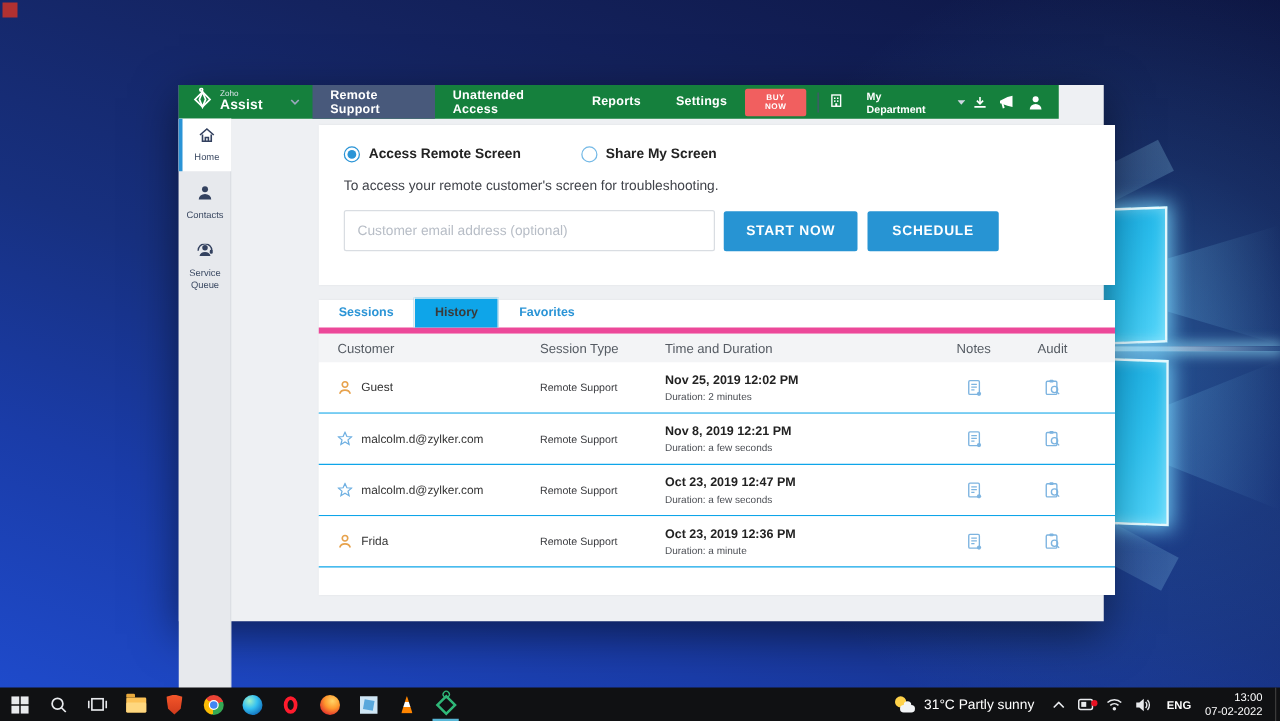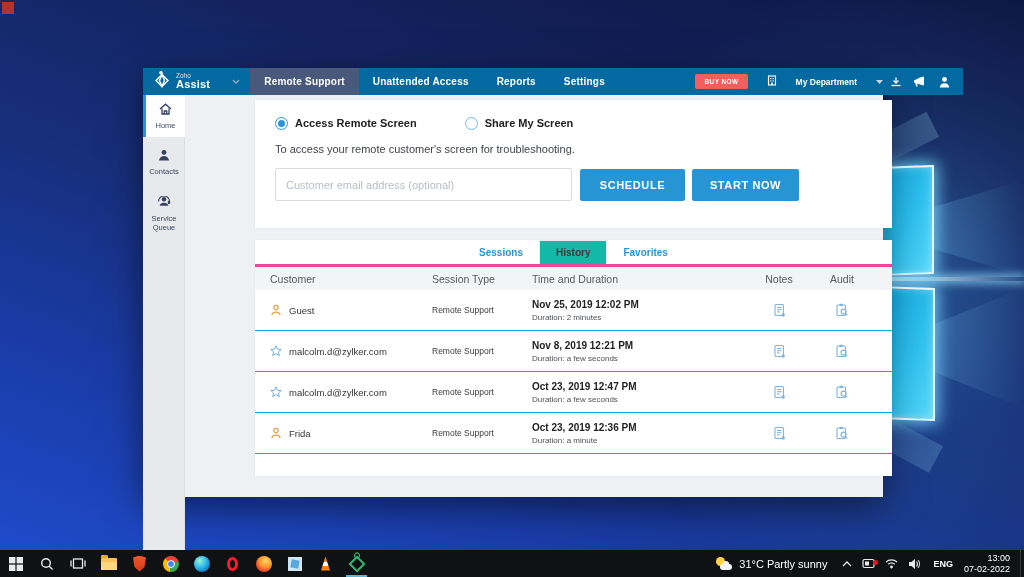--- a/index.html
+++ b/index.html
@@ -22,21 +22,21 @@
   .beam-r1 { left:934px; top:180px; width:90px; height:96px; background:linear-gradient(90deg,rgba(130,215,255,.5),rgba(130,215,255,0)); clip-path:polygon(0 28%,100% 0,100% 100%,0 72%); }
   .beam-r2 { left:934px; top:288px; width:90px; height:120px; background:linear-gradient(90deg,rgba(130,215,255,.45),rgba(130,215,255,0)); clip-path:polygon(0 30%,100% 0,100% 100%,0 70%); }
   .beam-d1 { left:842px; top:132px; width:96px; height:28px; transform:rotate(-27deg); background:linear-gradient(90deg,rgba(160,230,255,0),rgba(160,230,255,.5)); }
   .beam-d2 { left:838px; top:420px; width:104px; height:30px; transform:rotate(28deg); background:linear-gradient(90deg,rgba(160,230,255,0),rgba(160,230,255,.45)); }
   .rec-dot { position:absolute; left:2px; top:2px; width:12px; height:12px; background:#b23131; }
 
   
   .app { position:absolute; left:143px; top:68px; width:740px; height:429px; background:#eef0f3; box-shadow:0 10px 34px rgba(0,0,0,.5); z-index:5; }
 
   
-  .navbar { position:absolute; left:0; top:0; width:820px; height:27px; background:#0369a1; display:flex; align-items:stretch; color:#fff; }
+  .navbar { position:absolute; left:0; top:0; width:704px; height:27px; background:#15803d; display:flex; align-items:stretch; color:#fff; }
   .brand { display:flex; align-items:center; gap:5px; padding:0 8px 0 10px; }
   .brand-texts { line-height:1; }
   .brand-co { font-size:6.5px; color:#dfe5ee; display:block; }
   .brand-prod { font-size:11px; font-weight:bold; letter-spacing:.2px; display:block; }
   .brand-chevron { margin:0 10px 0 14px; display:flex; align-items:center; }
   .nav-tabs { display:flex; align-items:stretch; }
   .nav-tab { display:flex; align-items:center; padding:0 14px; font-size:10px; font-weight:bold; letter-spacing:.2px; cursor:pointer; }
   .nav-tab.active { background:#48597b; }
   .nav-right { margin-left:auto; display:flex; align-items:center; padding-right:8px; }
   .buy-now { background:#f15f5f; color:#fff; font-size:6.5px; font-weight:bold; letter-spacing:.4px; border:none; border-radius:2px; padding:4px 9px; cursor:pointer; }
@@ -65,23 +65,23 @@
   .desc { margin-top:13px; font-size:11px; color:#40434a; }
   .start-row { margin-top:13px; display:flex; align-items:center; }
   .email-input { width:297px; height:33px; border:1px solid #d9dde2; border-radius:2px; padding:0 10px; font-size:11px; color:#333; font-family:"Liberation Sans",sans-serif; outline:none; }
   .email-input::placeholder { color:#b7bdc6; }
   .btn-blue { height:32px; background:#2794d3; color:#fff; border:none; border-radius:2px; font-size:11px; font-weight:bold; letter-spacing:.6px; cursor:pointer; font-family:"Liberation Sans",sans-serif; }
   .btn-start { width:107px; margin-left:7px; }
   .btn-schedule { width:105px; margin-left:8px; }
 
   
   .card2 { left:70px; top:145px; width:637px; height:236px; }
-  .hist-tabs { height:27px; display:flex; justify-content:center; align-items:flex-end; gap:0; border-bottom:3px solid #ec4899; }
+  .hist-tabs { height:27px; display:flex; align-items:flex-end; gap:0; border-bottom:5px solid #ec4899; }
   .hist-tab { font-size:10px; font-weight:bold; padding:6px 16px; cursor:pointer; color:#2a94d6; }
-  .hist-tab.active { color:#3a3a3a; background:#14b8a6; border:1px solid #eceef0; border-bottom:none; }
+  .hist-tab.active { color:#3a3a3a; background:#0ea5e9; border:1px solid #eceef0; border-bottom:none; }
   .thead { height:23px; background:#f3f4f6; display:grid; grid-template-columns:162px 100px 1fr 56px 70px; align-items:center; padding:0 15px; }
   .th { font-size:10.5px; color:#555b63; }
   .th.center { text-align:center; }
   .rows {}
   .trow { height:41px; display:grid; grid-template-columns:162px 100px 1fr 56px 70px; align-items:center; padding:0 15px; background:#fff; border-bottom:1px solid #0ea5e9; cursor:default; }
   .cust-cell { display:flex; align-items:center; gap:7px; }
   .cust-name { font-size:9.5px; color:#333; }
   .sess-type { font-size:8.5px; color:#38393d; }
   .time-cell { line-height:1.5; }
   .time-main { font-size:10px; color:#222; font-weight:bold; display:block; }
@@ -253,22 +253,22 @@
             <span class="radio-label">Access Remote Screen</span>
           </div>
           <div class="radio-opt">
             <span class="radio unsel"></span>
             <span class="radio-label">Share My Screen</span>
           </div>
         </div>
         <div class="desc">To access your remote customer's screen for troubleshooting.</div>
         <div class="start-row">
           <input class="email-input" type="text" placeholder="Customer email address (optional)" style="">
+          <button class="btn-blue btn-start">START NOW</button>
           <button class="btn-blue btn-schedule">SCHEDULE</button>
-          <button class="btn-blue btn-start">START NOW</button>
         </div>
       </div>
 
       <div class="card card2">
         <div class="hist-tabs">
           <div class="hist-tab">Sessions</div>
           <div class="hist-tab active">History</div>
           <div class="hist-tab">Favorites</div>
         </div>
         <div class="thead">

